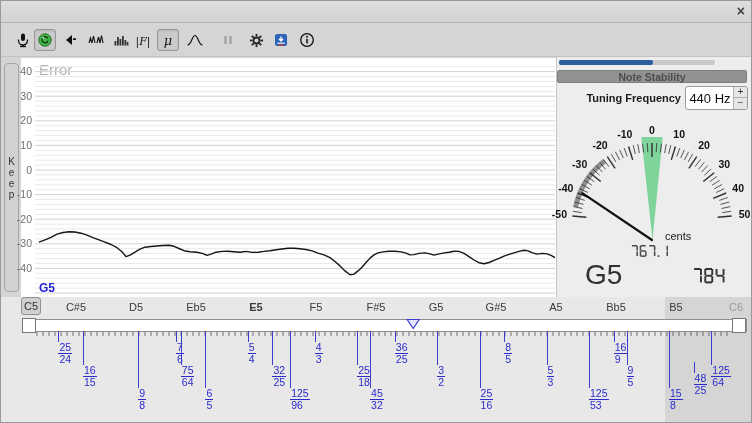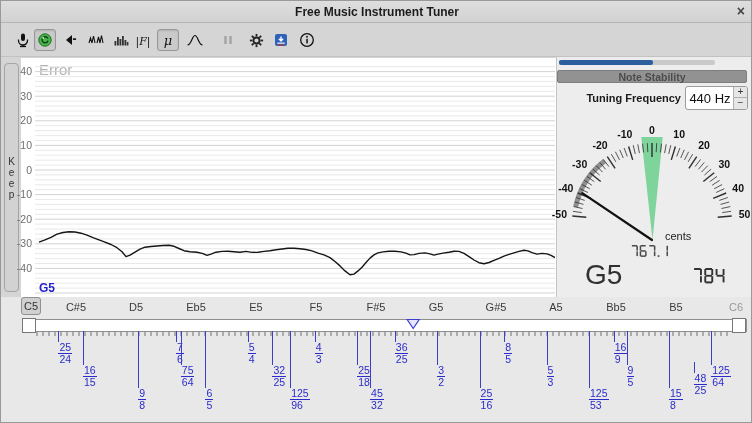--- a/index.html
+++ b/index.html
@@ -56,21 +56,21 @@
     border-left:1px solid #b0b0b0; font-size:10px; line-height:10px; text-align:center; color:#333; }
   #spin-up { top:0; border-bottom:1px solid #b0b0b0; border-radius:0 2px 0 0; }
   #spin-down { top:11px; border-radius:0 0 2px 0; }
   #gauge-svg { left:556px; top:108px; overflow:visible; }
   #cents-label { left:664px; top:229px; font-size:11px; color:#222; }
   #freq-display { left:630px; top:244px; }
   #note-readout { left:584px; top:258px; font-size:28px; color:#303030; }
   #target-display { left:692px; top:267px; }
 
   
-  #scale-area { left:0; top:296px; width:752px; height:127px; background:#e8e8e8; }
+  #scale-area { left:0; top:296px; width:664px; height:127px; background:#e8e8e8; }
   .note-label { position:absolute; top:4px; transform:translateX(-50%);
     font-size:11px; color:#3a3a3a; white-space:nowrap;text-align:center; }
   .note-label.end { color:#999; }
   #c5-button { position:absolute; left:20px; top:0; width:20px; height:18px;
     background:#d0d0d0; border:1px solid #909090; border-radius:3px;
     font-size:11px; color:#333; display:flex; align-items:center; justify-content:center; }
   #ruler-band { position:absolute; left:21px; top:22px; width:725px; height:13px;
     background:#fff; border:1px solid #8e8e8e; }
   .ruler-cap { position:absolute; top:21px; width:14px; height:15px; background:#fff;
     border:1px solid #777; }
@@ -78,21 +78,20 @@
   #scale-svg { position:absolute; left:0; top:0; }
   .frac { position:absolute; top:34px; color:#2b2bcc; font-size:10.5px; line-height:11px; }
   .frac-line { width:0; border-left:1px solid #3c3ccf; }
   .frac-num { display:inline-block; border-bottom:1px solid #2b2bcc; padding:0 1px; }
   .frac-den { display:block; padding:0 1px; }
 </style>
 </head>
 <body>
 
 <div id="titlebar" class="abs">
-  <div id="title-text">Free Music Instrument Tuner</div>
   <div id="close-btn">×</div>
 </div>
 
 <div id="toolbar" class="abs">
   <div class="tbtn" style="left:11px">
     <svg width="16" height="16">
       <rect x="6" y="1.5" width="4" height="7.5" rx="2" fill="#111"></rect>
       <path d="M3.5 7.5v1a4.5 4.5 0 0 0 9 0v-1" stroke="#111" fill="none" stroke-width="1.3"></path>
       <line x1="8" y1="13" x2="8" y2="14.5" stroke="#111" stroke-width="1.3"></line>
       <line x1="5" y1="14.5" x2="11" y2="14.5" stroke="#111" stroke-width="1.3"></line>
@@ -491,21 +490,21 @@
       <line x1="708.0" y1="35" x2="708.0" y2="39" stroke="#3c3c3c" stroke-width="0.7"></line>
       <line x1="714.0" y1="35" x2="714.0" y2="39" stroke="#3c3c3c" stroke-width="0.7"></line>
       <line x1="720.0" y1="35" x2="720.0" y2="39" stroke="#3c3c3c" stroke-width="0.7"></line>
       <line x1="726.0" y1="35" x2="726.0" y2="39" stroke="#3c3c3c" stroke-width="0.7"></line>
       <polygon points="406.2,22.5 418.2,22.5 412.2,31.5" fill="#e6e6ff" stroke="#3c3cd0" stroke-width="1.2"></polygon>
     </svg>
   <div id="note-labels">
       <div class="note-label" style="left: 75px;">C#5</div>
       <div class="note-label" style="left: 135px;">D5</div>
       <div class="note-label" style="left: 195px;">Eb5</div>
-      <div class="note-label" style="left: 255px;">E5</div>
+      <div class="note-label" style="left: 255px; font-weight: bold;">E5</div>
       <div class="note-label" style="left: 315px;">F5</div>
       <div class="note-label" style="left: 375px;">F#5</div>
       <div class="note-label" style="left: 435px;">G5</div>
       <div class="note-label" style="left: 495px;">G#5</div>
       <div class="note-label" style="left: 555px;">A5</div>
       <div class="note-label" style="left: 615px;">Bb5</div>
       <div class="note-label" style="left: 675px;">B5</div>
       <div class="note-label end" style="left: 735px;">C6</div>
     </div>
   <div id="fractions">

